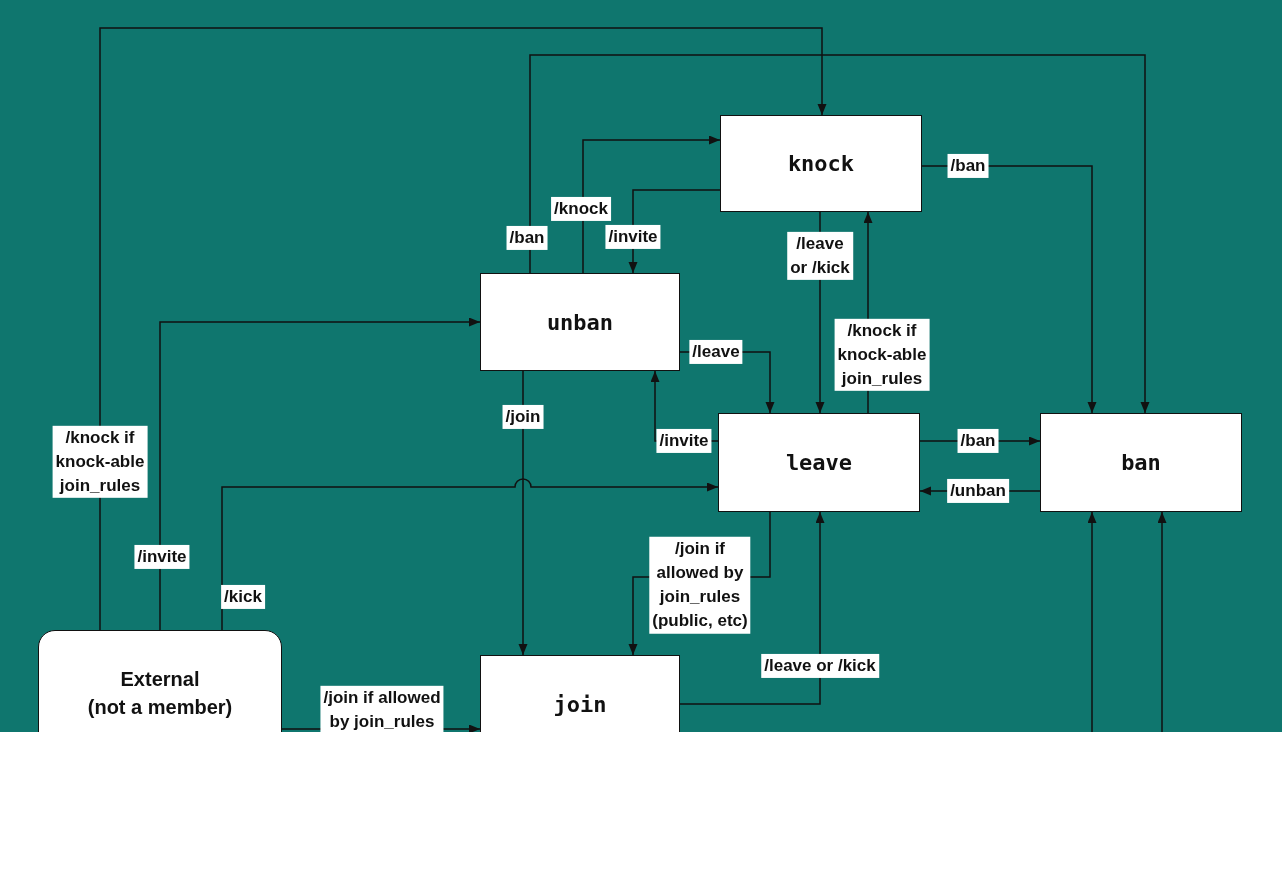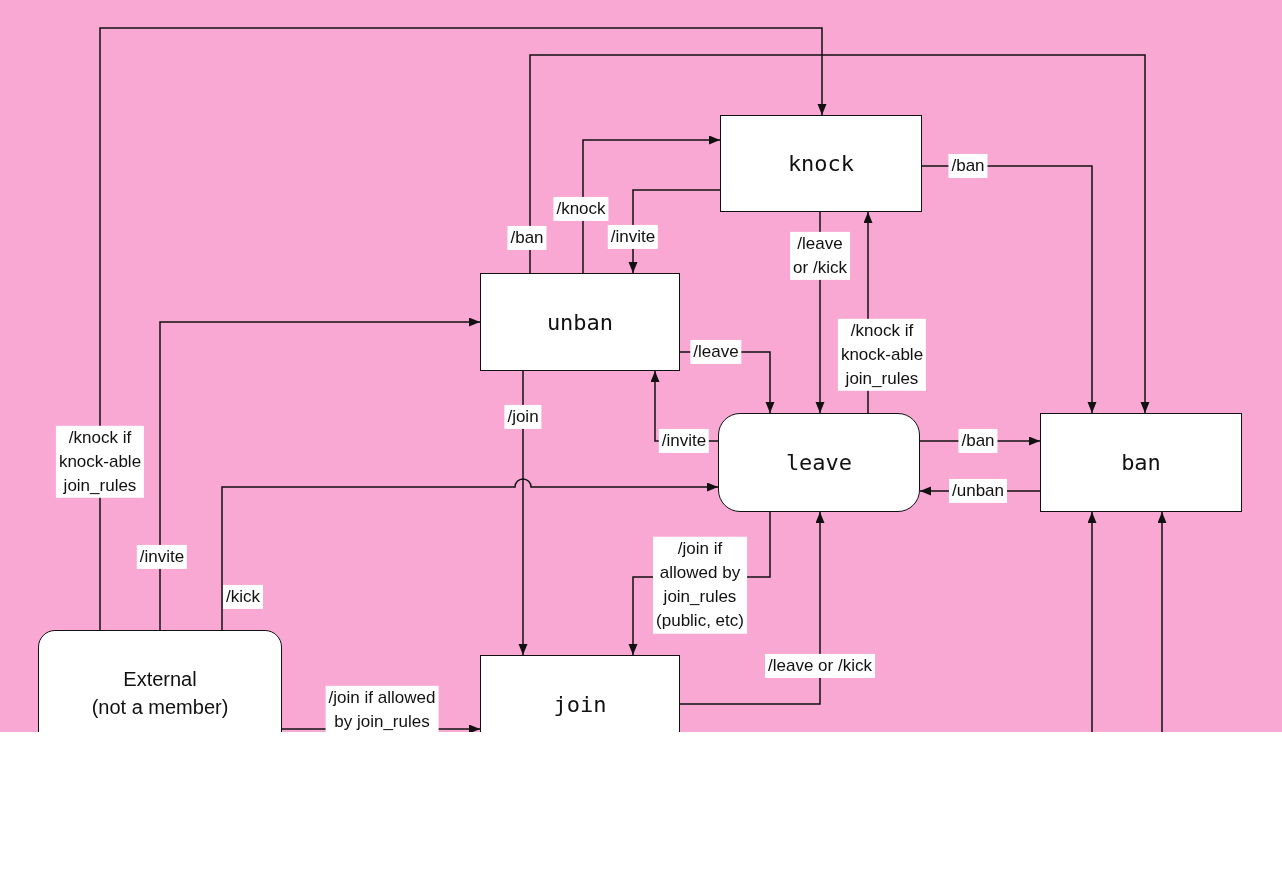--- a/index.html
+++ b/index.html
@@ -3,22 +3,23 @@
 <meta charset="utf-8">
 <style>
   * { margin: 0; padding: 0; box-sizing: border-box; }
   html, body { background: #ffffff; }
   body { font-family: "Liberation Sans", sans-serif; color: #111111; }
 
   .diagram {
     position: relative;
     width: 1282px;
     height: 732px;
-    background: #f9a8d4;
+    background: #0f766e;
     overflow: hidden;
+    font-weight: bold;
   }
 
   .edges {
     position: absolute;
     left: 0; top: 0;
   }
   .edge {
     stroke: #111111;
     stroke-width: 1.5;
     fill: none;
@@ -92,21 +93,21 @@
   </svg>
 
   <div class="node" style="left:720px; top:115px; width:202px; height:97px;">
     <span class="nlabel">knock</span>
   </div>
 
   <div class="node" style="left:480px; top:273px; width:200px; height:98px;">
     <span class="nlabel">unban</span>
   </div>
 
-  <div class="node" style="left:718px; top:413px; width:202px; height:99px;border-radius:22px;">
+  <div class="node" style="left:718px; top:413px; width:202px; height:99px;">
     <span class="nlabel">leave</span>
   </div>
 
   <div class="node" style="left:1040px; top:413px; width:202px; height:99px;">
     <span class="nlabel">ban</span>
   </div>
 
   <div class="node" style="left:480px; top:655px; width:200px; height:98px;">
     <span class="nlabel">join</span>
   </div>

